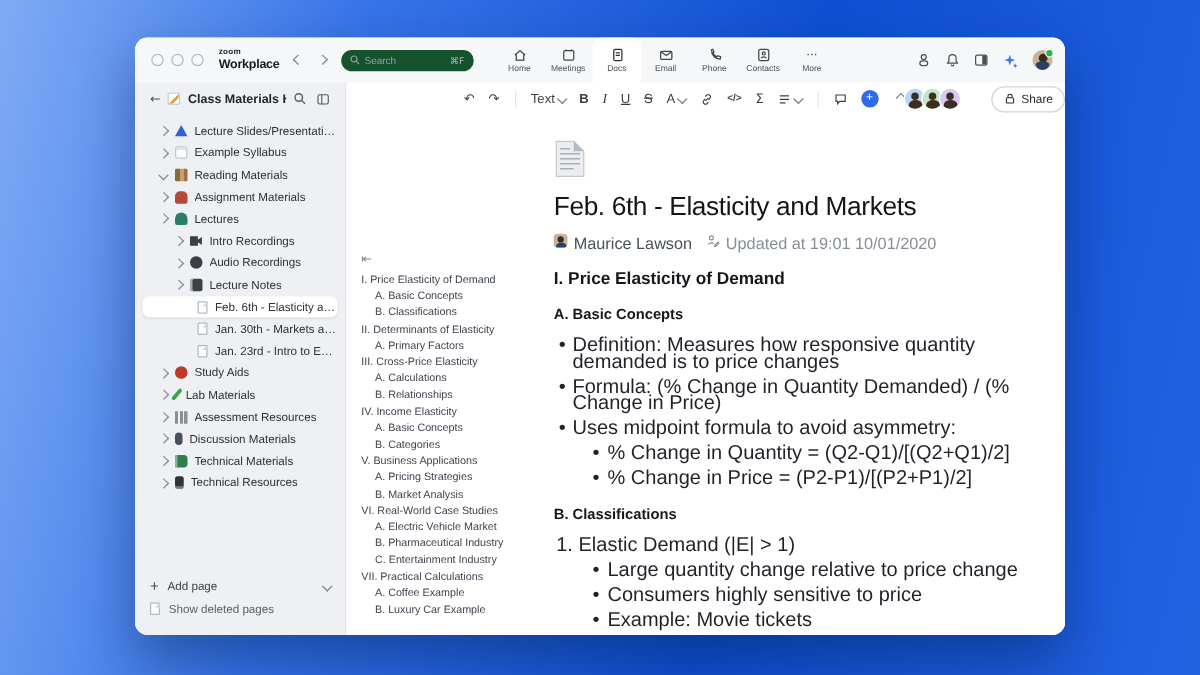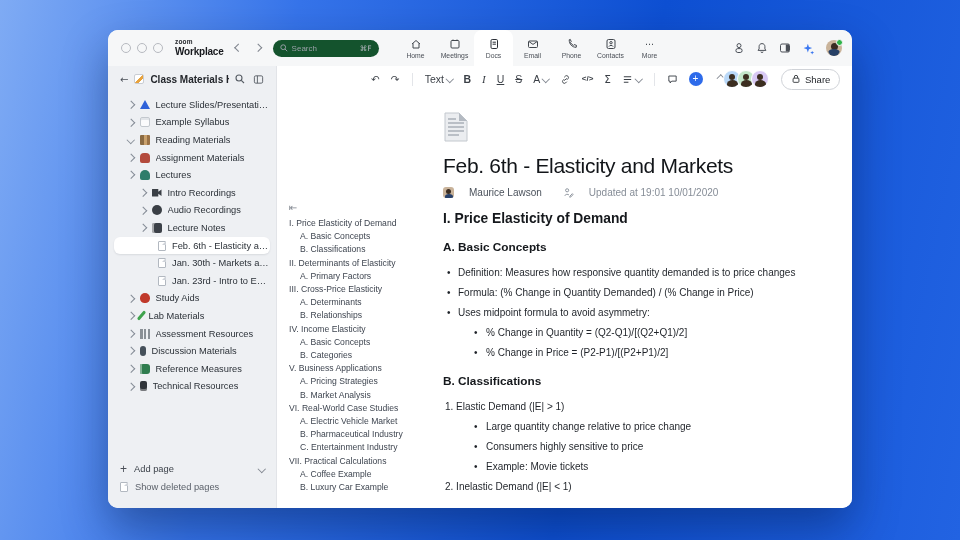--- a/index.html
+++ b/index.html
@@ -76,21 +76,21 @@
   [data-icon="memo"] .sw{background:linear-gradient(135deg,transparent 48%,#e8a33d 48% 70%,transparent 70%),#fff;border:1px solid #c9cdd3;box-sizing:border-box}
   .s-foot{margin-top:auto;padding:6px 12px 12px;flex:none}
   .s-frow{height:18px;display:flex;align-items:center;gap:7px;font-size:9.3px;color:#3c424a}
   .s-frow .plus{font-size:12px;color:#4a4f57;line-height:1}
   .s-frow .cv{margin-left:auto}
   .s-frow.muted{color:#5b616a}
   
   .docarea{flex:1;display:flex;flex-direction:column;background:#fff;min-width:0}
   .fmt{height:26px;display:flex;align-items:center;padding:0 12px;flex:none}
   .fmt-left{display:flex;align-items:center;gap:11px;margin-left:82px;color:#3a3f46}
-  .fmt-right{display:flex;align-items:center;gap:12px;margin-left:auto;color:#3a3f46}
+  .fmt-right{display:flex;align-items:center;gap:24px;margin-left:auto;color:#3a3f46}
   .fbtn{font-size:10.5px;color:#3a3f46;display:flex;align-items:center;gap:3px;line-height:1}
   .fbtn.b{font-weight:bold}
   .fbtn.i{font-style:italic;font-family:"Liberation Serif",serif;font-size:11px}
   .fbtn.u{text-decoration:underline}
   .fbtn.s{text-decoration:line-through}
   .fdiv{width:1px;height:13px;background:#e3e5e9;margin:0 1px}
   .pluscircle{width:14px;height:14px;border-radius:50%;background:#2e6bea;color:#fff;display:flex;
       align-items:center;justify-content:center;font-size:10px;line-height:1}
   .avstack{display:flex}
   .av{width:16px;height:16px;border-radius:50%;border:1.5px solid #fff;position:relative;overflow:hidden;flex:none}
@@ -99,27 +99,27 @@
   .av::after{content:'';position:absolute;top:9px;left:2.5px;width:11px;height:8px;border-radius:50% 50% 0 0;background:#3c2e20}
   .sharebtn{height:19px;border:1px solid #d0d3d8;border-radius:11px;display:flex;align-items:center;
       gap:4px;padding:0 9px;font-size:9.5px;color:#23262b}
   .docrow{flex:1;display:flex;min-height:0}
   .outline{width:160px;flex:none;padding:105px 0 0 12px;box-sizing:border-box}
   .o-collapse{font-size:10px;color:#80868f;margin-bottom:4px;display:inline-block}
   .o-row{font-size:8.6px;line-height:13.2px;color:#3e4550;white-space:nowrap}
   .o-row.lvl1{padding-left:11px}
   .docbody{flex:1;padding:20px 28px 0 6px;min-width:0}
   .doc-title{font-size:21px;font-weight:normal;color:#121519;letter-spacing:-.3px;margin-top:12px}
-  .byline{display:flex;align-items:flex-start;gap:15px;margin-top:9px;font-size:10px;color:#868d97}
+  .byline{display:flex;align-items:flex-start;gap:5px;margin-top:9px;font-size:13px;color:#868d97}
   .byline .author{color:#4a515b}
   .byline .mini-av{width:11px;height:11px;border-radius:3px;background:#c9b39a;position:relative;overflow:hidden;flex:none}
   .byline .mini-av::before{content:'';position:absolute;top:1.5px;left:3px;width:5px;height:5px;border-radius:50%;background:#3a2c22}
   .byline .mini-av::after{content:'';position:absolute;top:6.5px;left:1.5px;width:8px;height:5px;border-radius:50% 50% 0 0;background:#27406a}
   .blocks{margin-top:14px}
-  .blk{position:relative;font-size:10px;color:#1f2329;line-height:13px;margin-bottom:7px}
+  .blk{position:relative;font-size:16px;color:#1f2329;line-height:13px;margin-bottom:7px}
   .blk.h2{font-size:13.8px;font-weight:bold;color:#15181c;margin:2px 0 14px}
   .blk.h3{font-size:11.8px;font-weight:bold;color:#15181c;margin:16px 0 12px}
   .blk.li1{padding-left:15px}
   .blk.li1::before{content:'•';position:absolute;left:4px;top:0}
   .blk.li2{padding-left:43px}
   .blk.li2::before{content:'•';position:absolute;left:31px;top:0}
   .blk.num{padding-left:2px}
   svg.ic{display:block}
 </style>
 </head>
@@ -339,21 +339,21 @@
 
           <div class="s-row lvl0 chev-r" data-icon="mic" style="--c: #45505a;">
             <span class="cv"></span>
             <span class="sw"></span>
             <span class="s-label">Discussion Materials</span>
           </div>
 
           <div class="s-row lvl0 chev-r" data-icon="book" style="--c: #2f7d4f;">
             <span class="cv"></span>
             <span class="sw"></span>
-            <span class="s-label">Reference Measures</span>
+            <span class="s-label">Technical Materials</span>
           </div>
 
           <div class="s-row lvl0 chev-r" data-icon="phone" style="--c: #30343a;">
             <span class="cv"></span>
             <span class="sw"></span>
             <span class="s-label">Technical Resources</span>
           </div>
         </div>
 
       <div class="s-foot">
@@ -460,21 +460,21 @@
 
               <div class="o-row lvl1">
                 <span>A. Primary Factors</span>
               </div>
 
               <div class="o-row lvl0">
                 <span>III. Cross-Price Elasticity</span>
               </div>
 
               <div class="o-row lvl1">
-                <span>A. Determinants</span>
+                <span>A. Calculations</span>
               </div>
 
               <div class="o-row lvl1">
                 <span>B. Relationships</span>
               </div>
 
               <div class="o-row lvl0">
                 <span>IV. Income Elasticity</span>
               </div>
 

